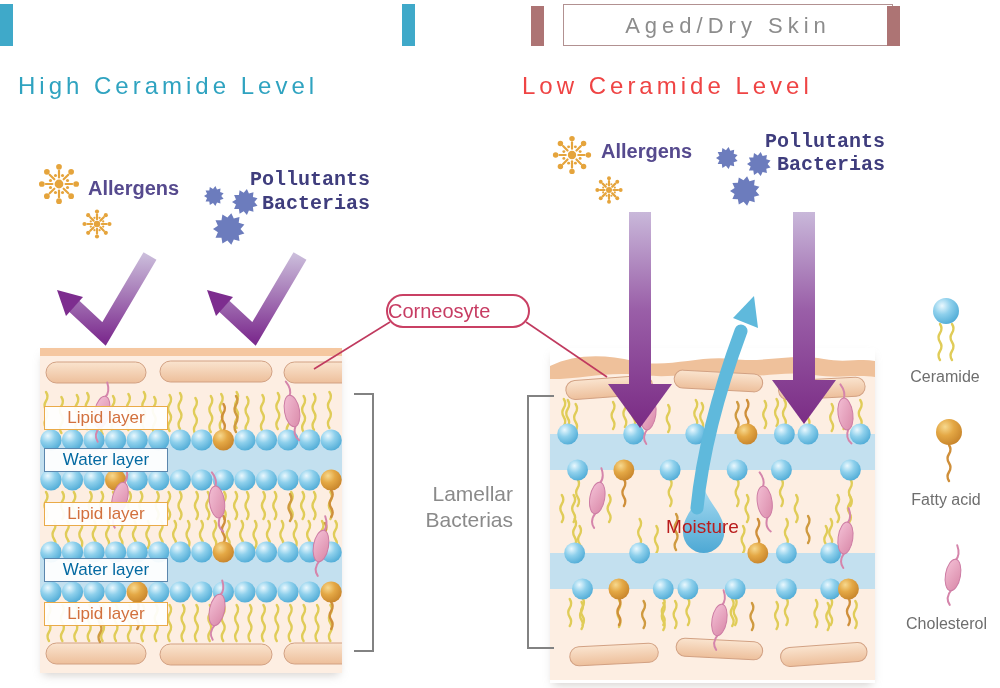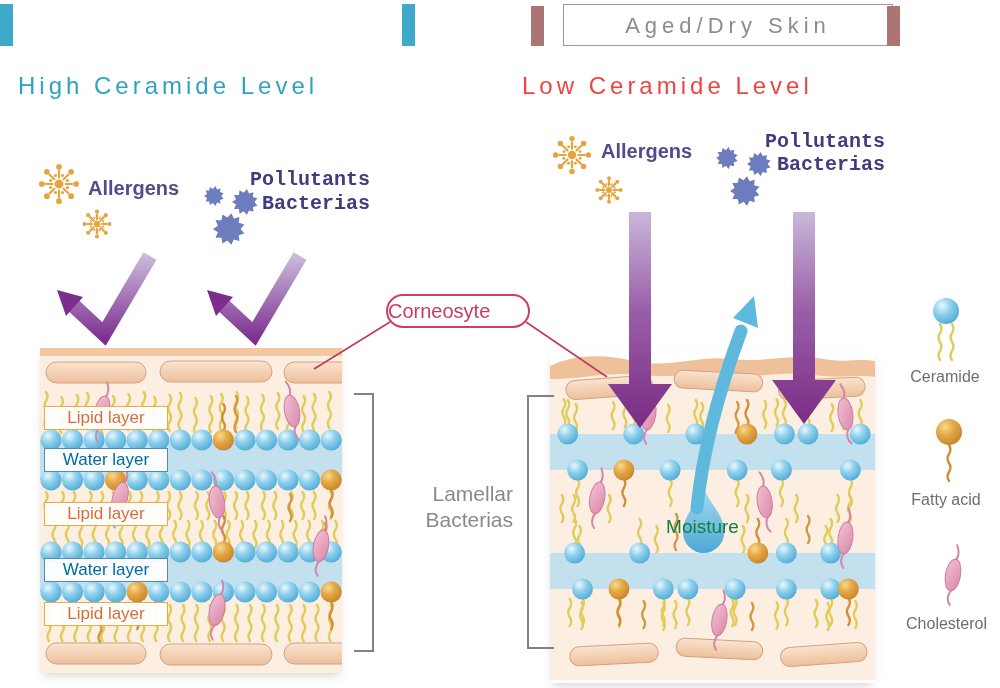--- a/index.html
+++ b/index.html
@@ -37,21 +37,21 @@
   .lipid{border:1.5px solid #eaaa48;color:#d2703d;}
   .water{border:1.5px solid #5b86ad;color:#0369a1;}
   
   .bracket{position:absolute;z-index:3;}
   .bracket-l{left:354px;top:393px;width:18px;height:255px;border:2px solid #828282;border-left:none;}
   .bracket-r{left:527px;top:395px;width:25px;height:250px;border:2px solid #828282;border-right:none;}
   .lamellar{position:absolute;left:403px;top:481px;width:110px;font-size:21px;line-height:26px;
             color:#8a8a8a;z-index:6;text-align:right;}
   
   .moisture{position:absolute;left:650px;top:516px;width:105px;text-align:center;font-size:19px;
-            color:#15803d;z-index:6;}
+            color:#b91c1c;z-index:6;}
   
   .legend-label{position:absolute;font-size:16px;color:#6e6e6e;text-align:center;z-index:6;}
   .legend-ceramide{left:893px;top:368px;width:104px;}
   .legend-fatty{left:891px;top:491px;width:110px;}
   .legend-chol{left:889px;top:615px;width:115px;}
 </style>
 </head>
 <body>
 
 <div class="canvas">

